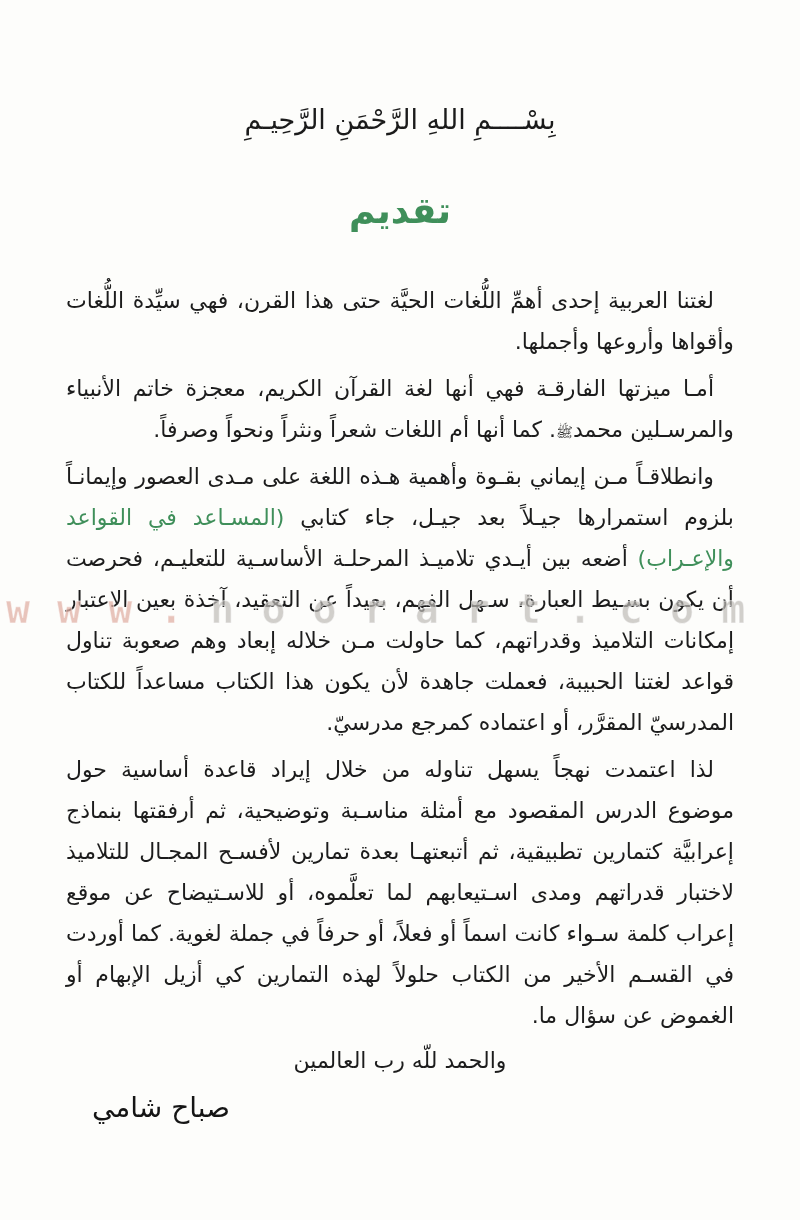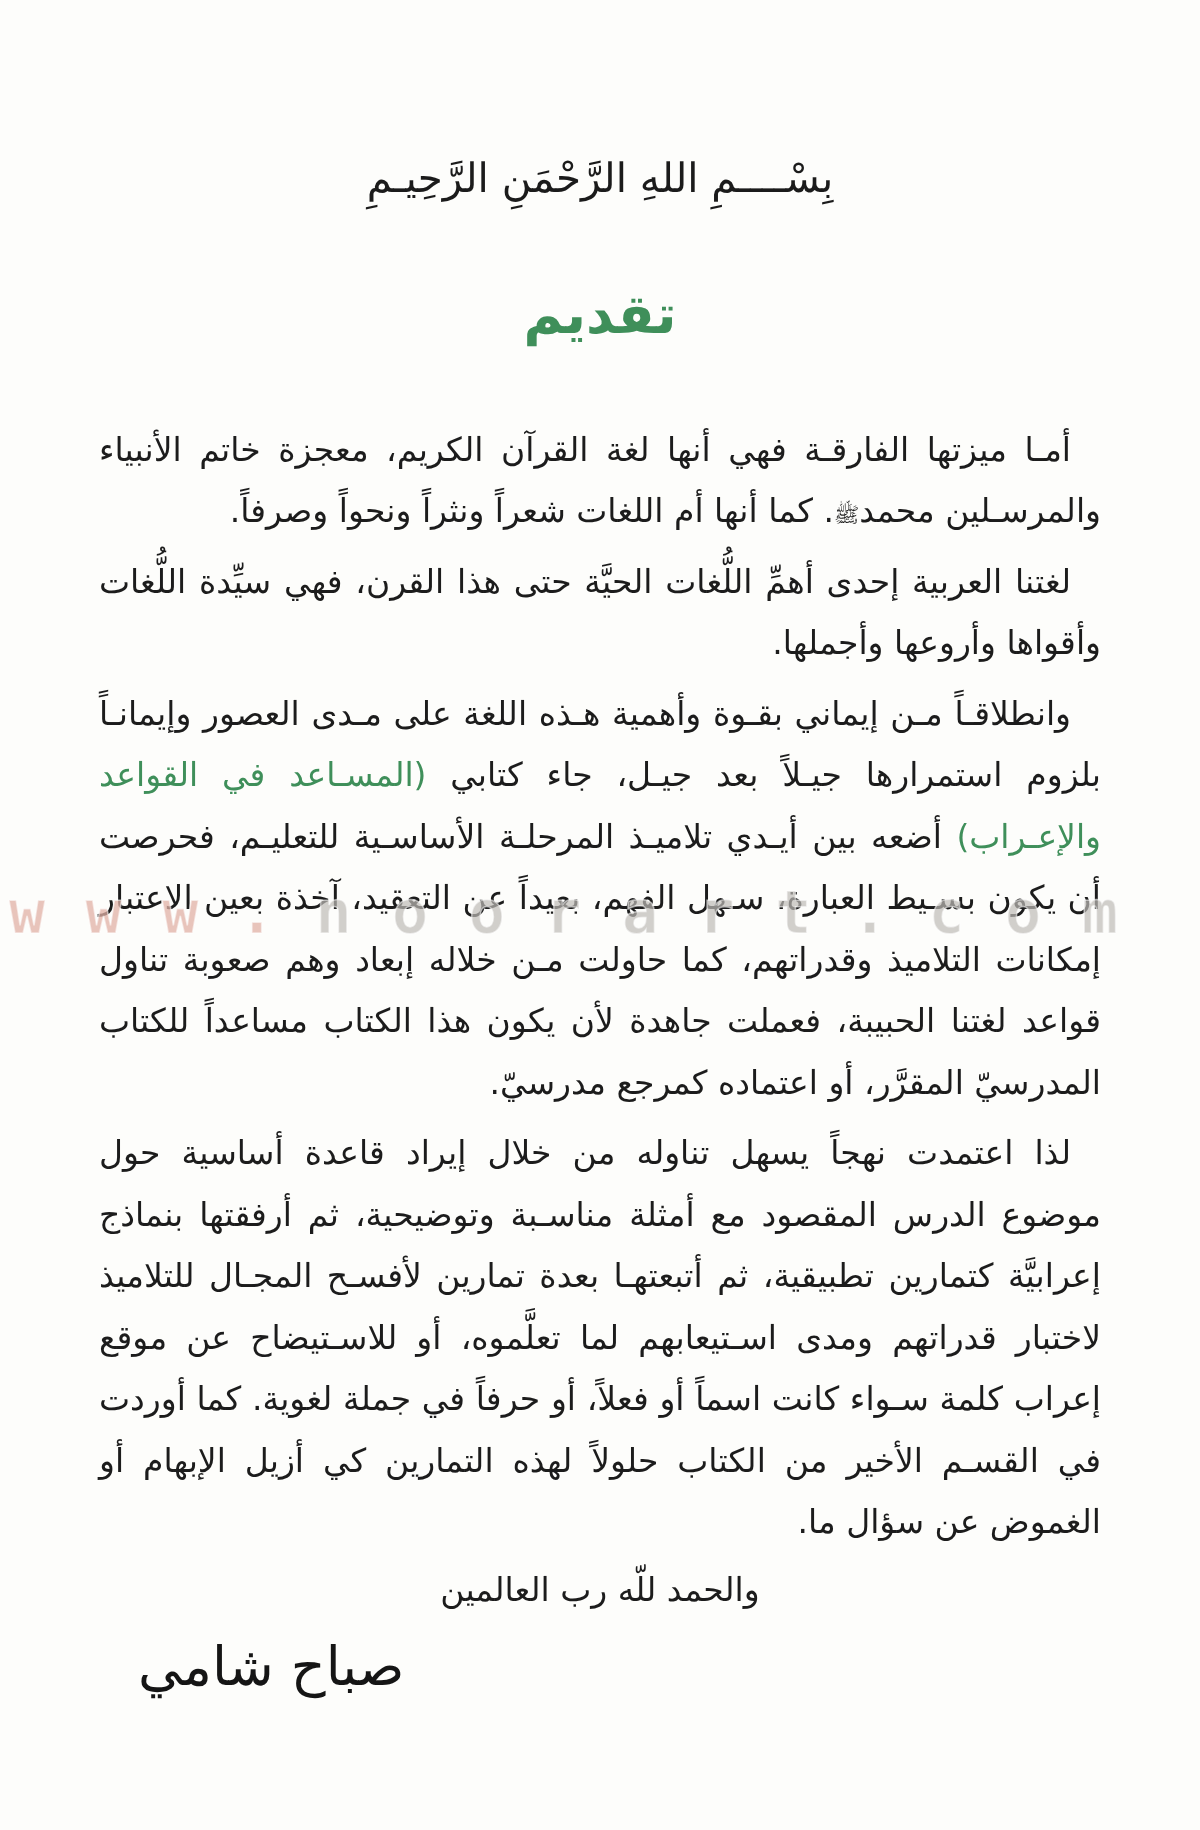--- a/index.html
+++ b/index.html
@@ -65,21 +65,21 @@
     text-align: left;
     text-align-last: center;
     font-size: 22px;
     color: var(--ink, #1c1c1c);
   }
   .signature {
     margin-top: 18px;
     text-align: center;
     text-align-last: left;
     padding-left: 26px;
-    font-size: 36px;
+    font-size: 28px;
     color: #151515;
   }
   .watermark {
     position: absolute;
     top: 586px;
     left: 0;
     width: 800px;
     z-index: 5;
     direction: ltr;
     white-space: nowrap;
@@ -98,22 +98,22 @@
 <body>
 
 <div class="page">
 
   <div class="basmala">بِسْــــمِ اللهِ الرَّحْمَنِ الرَّحِيـمِ</div>
 
   <h1 class="heading">تقديم</h1>
 
   <div class="content">
 
-  <p><span class="run-normal">أمـا ميزتها الفارقـة فهي أنها لغة القرآن الكريم، معجزة خاتم الأنبياء والمرسـلين محمد</span><span class="run-saw">ﷺ</span><span class="run-normal">. كما أنها أم اللغات شعراً ونثراً ونحواً وصرفاً.</span></p>
-      <p><span class="run-normal">لغتنا العربية إحدى أهمِّ اللُّغات الحيَّة حتى هذا القرن، فهي سيِّدة اللُّغات وأقواها وأروعها وأجملها.</span></p>
+  <p><span class="run-normal">لغتنا العربية إحدى أهمِّ اللُّغات الحيَّة حتى هذا القرن، فهي سيِّدة اللُّغات وأقواها وأروعها وأجملها.</span></p>
+      <p><span class="run-normal">أمـا ميزتها الفارقـة فهي أنها لغة القرآن الكريم، معجزة خاتم الأنبياء والمرسـلين محمد</span><span class="run-saw">ﷺ</span><span class="run-normal">. كما أنها أم اللغات شعراً ونثراً ونحواً وصرفاً.</span></p>
       <p><span class="run-normal">وانطلاقـاً مـن إيماني بقـوة وأهمية هـذه اللغة على مـدى العصور وإيمانـاً بلزوم استمرارها جيـلاً بعد جيـل، جاء كتابي </span><span class="run-green">(المسـاعد في القواعد والإعـراب)</span><span class="run-normal"> أضعه بين أيـدي تلاميـذ المرحلـة الأساسـية للتعليـم، فحرصت أن يكون بسـيط العبارة، سـهل الفهم، بعيداً عن التعقيد، آخذة بعين الاعتبار إمكانات التلاميذ وقدراتهم، كما حاولت مـن خلاله إبعاد وهم صعوبة تناول قواعد لغتنا الحبيبة، فعملت جاهدة لأن يكون هذا الكتاب مساعداً للكتاب المدرسيّ المقرَّر، أو اعتماده كمرجع مدرسيّ.</span></p>
       <p><span class="run-normal">لذا اعتمدت نهجاً يسهل تناوله من خلال إيراد قاعدة أساسية حول موضوع الدرس المقصود مع أمثلة مناسـبة وتوضيحية، ثم أرفقتها بنماذج إعرابيَّة كتمارين تطبيقية، ثم أتبعتهـا بعدة تمارين لأفسـح المجـال للتلاميذ لاختبار قدراتهم ومدى اسـتيعابهم لما تعلَّموه، أو للاسـتيضاح عن موقع إعراب كلمة سـواء كانت اسماً أو فعلاً، أو حرفاً في جملة لغوية. كما أوردت في القسـم الأخير من الكتاب حلولاً لهذه التمارين كي أزيل الإبهام أو الغموض عن سؤال ما.</span></p>
       <div class="closing">والحمد للّه رب العالمين</div>
       <div class="signature">صباح شامي</div>
     </div>
 
   <div class="watermark">
     
   <span class="wm-pink">www.</span><span class="wm-gray">noorart.com</span></div>
 

